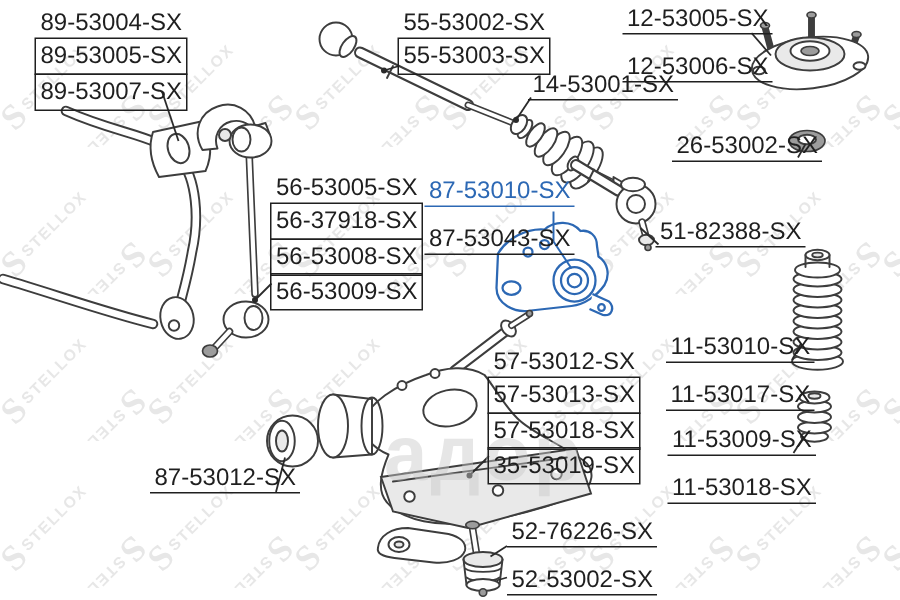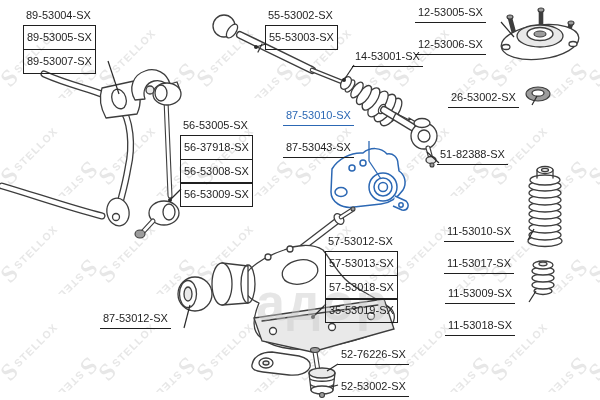--- a/index.html
+++ b/index.html
@@ -23,22 +23,22 @@
   .tni{fill:none;stroke:#fff;stroke-width:2.4;stroke-linecap:round}
   .pbl{fill:#fff;stroke:var(--hl,#2c68b4);stroke-width:1.5;stroke-linejoin:round}
   .ldr{stroke:#2a2a2a;stroke-width:1.2;fill:none}
   .ldrb{stroke:var(--hl,#2c68b4);stroke-width:1.3;fill:none}
   .dot{fill:#2a2a2a}
   
   .wms{font-family:"Liberation Serif",serif;font-size:24px;font-weight:bold;fill:#e7e7e7}
   .wmt{font-family:"Liberation Sans",sans-serif;font-size:10.5px;font-weight:bold;letter-spacing:1.2px;fill:#e7e7e7}
   .wmc{font-family:"Liberation Sans",sans-serif;font-size:52px;font-weight:bold;letter-spacing:2px;fill:#c9c9c9;opacity:.45}
   
-  .lg{position:absolute;display:flex;flex-direction:column;align-items:flex-start;
-      font-size:11px;line-height:15px;color:#1f1f1f;white-space:nowrap}
+  .lg{position:absolute;display:flex;flex-direction:column;align-items:center;
+      font-size:16px;line-height:15px;color:#1f1f1f;white-space:nowrap}
   .row{padding:0 3px}
   .plain{margin-bottom:2px}
   .boxed{border:1.5px solid #1f1f1f;padding:4px 3px;background:transparent}
   .boxed + .boxed{margin-top:-1.5px}
   .ul{border-bottom:1.5px solid #1f1f1f;padding:0 3px 2px;margin-bottom:14px}
   .blue{color:var(--hl,#2c68b4);border-color:var(--hl,#2c68b4)}
 </style>
 </head>
 <body>
 
@@ -272,21 +272,21 @@
     <div class="row ul">26-53002-SX</div>
   </div>
 
   <div class="lg" style="left:180px;top:118px">
     <div class="row plain">56-53005-SX</div>
     <div class="row boxed">56-37918-SX</div>
     <div class="row boxed">56-53008-SX</div>
     <div class="row boxed">56-53009-SX</div>
   </div>
 
-  <div class="lg" style="left:283px;top:108px">
+  <div class="lg" style="left:283px;top:120px">
     <div class="row ul blue">87-53010-SX</div>
     <div class="row ul">87-53043-SX</div>
   </div>
 
   <div class="lg" style="left:437px;top:147px">
     <div class="row ul">51-82388-SX</div>
   </div>
 
   <div class="lg" style="left:444px;top:224px">
     <div class="row ul">11-53010-SX</div>

